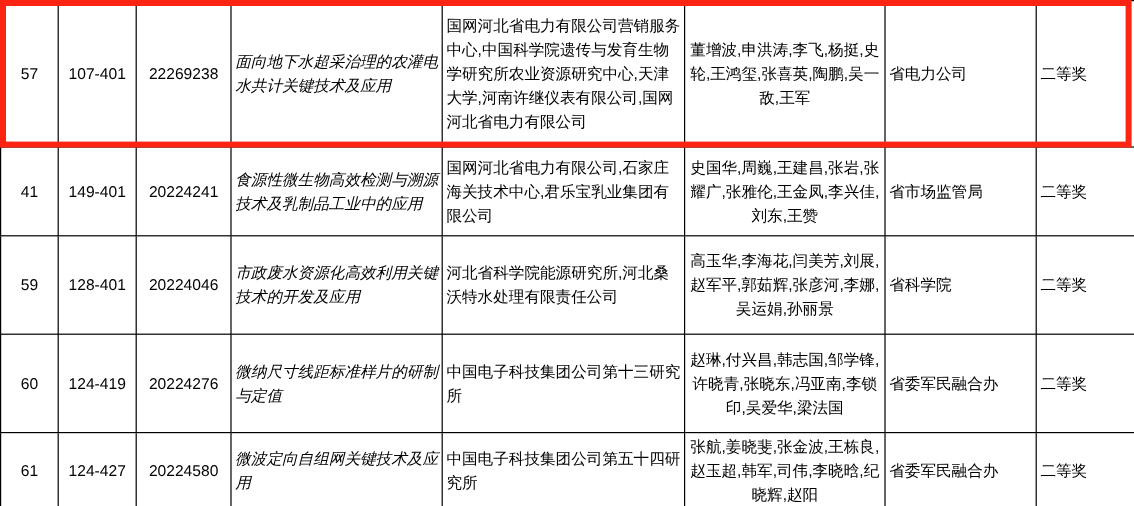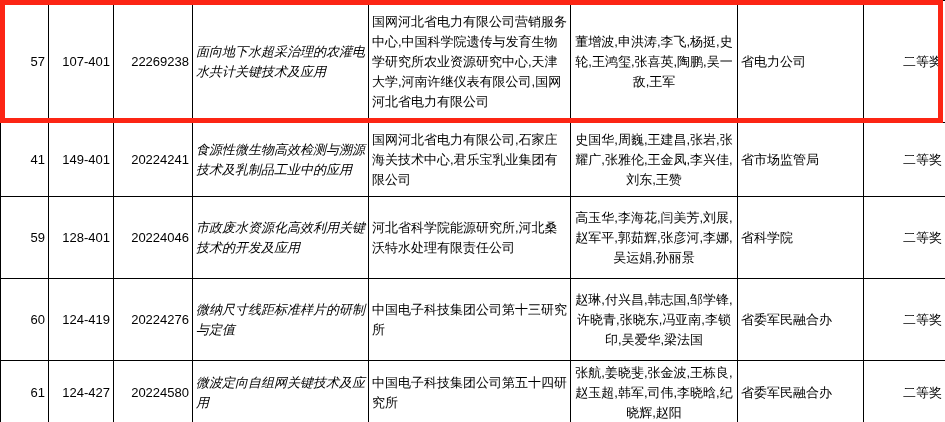--- a/index.html
+++ b/index.html
@@ -11,26 +11,26 @@
   table.award-table{
     position:absolute;left:0;top:0;width:945px;
     border-collapse:collapse;table-layout:fixed;
   }
   .award-table td{
     border:1px solid #000;
     font-size:13px;line-height:20px;color:#000;
     vertical-align:middle;overflow:hidden;word-break:break-all;
     padding:2px 3px;
   }
-  .c-no,.c-code,.c-serial{text-align:right;padding:2px 1px;}
+  .c-no,.c-code,.c-serial{text-align:center;padding:2px 1px;}
   .c-title{text-align:left;padding:2px 6px;font-style:italic;}
   .c-org{text-align:left;padding:2px 3px 2px 5px;}
   .c-people{text-align:center;padding:2px 3px 2px 6px;}
   .c-unit{text-align:left;padding:2px 2px 2px 7px;margin-top:28px;}
-  .c-award{text-align:right;}
+  .c-award{text-align:left;}
   tr.r57{height:122px;}
   tr.r58{height:74px;}
   tr.r59{height:82px;}
   tr.r60{height:82px;}
   tr.r61{height:58px;}
   .highlight-box{
     position:absolute;left:0;top:0;width:943px;height:123px;
     border:5px solid #fc2514;box-sizing:border-box;
     pointer-events:none;background:transparent;
   }

